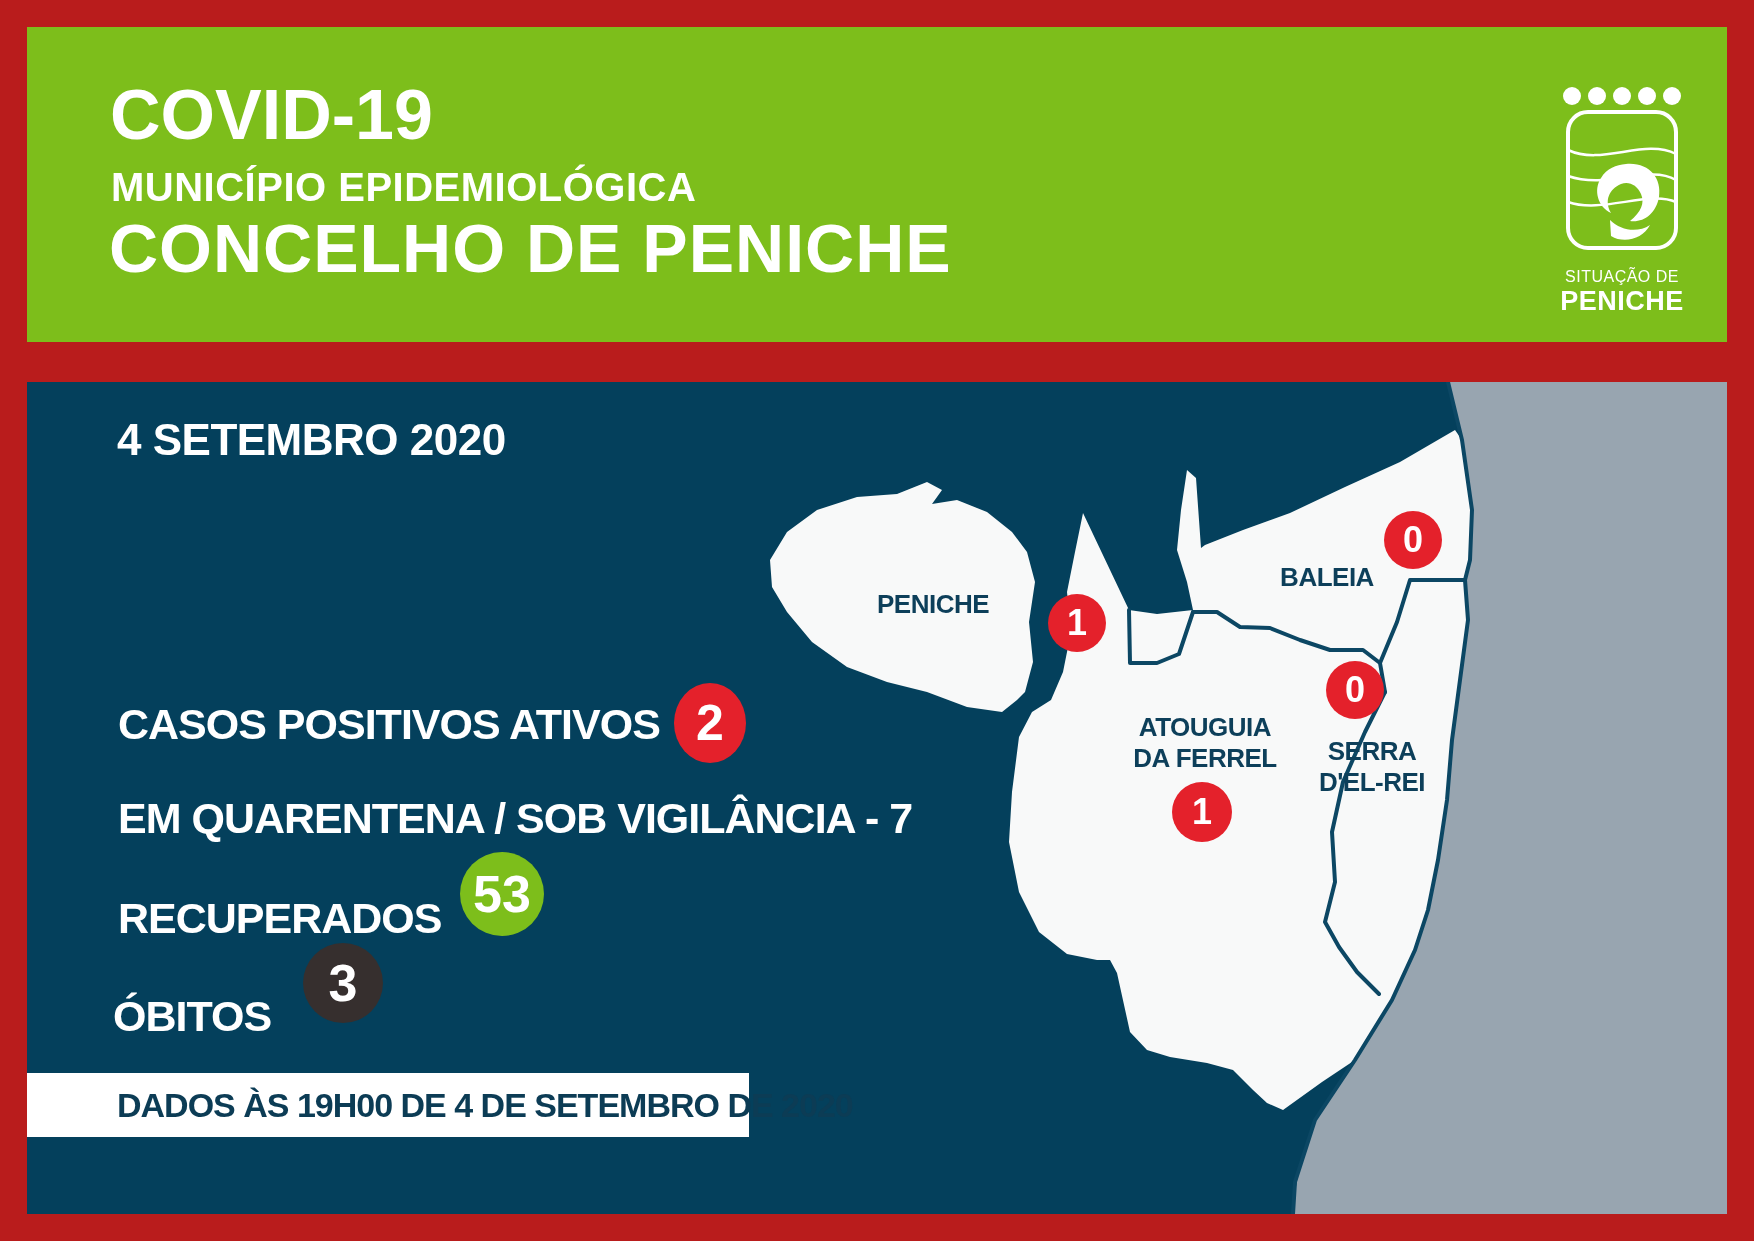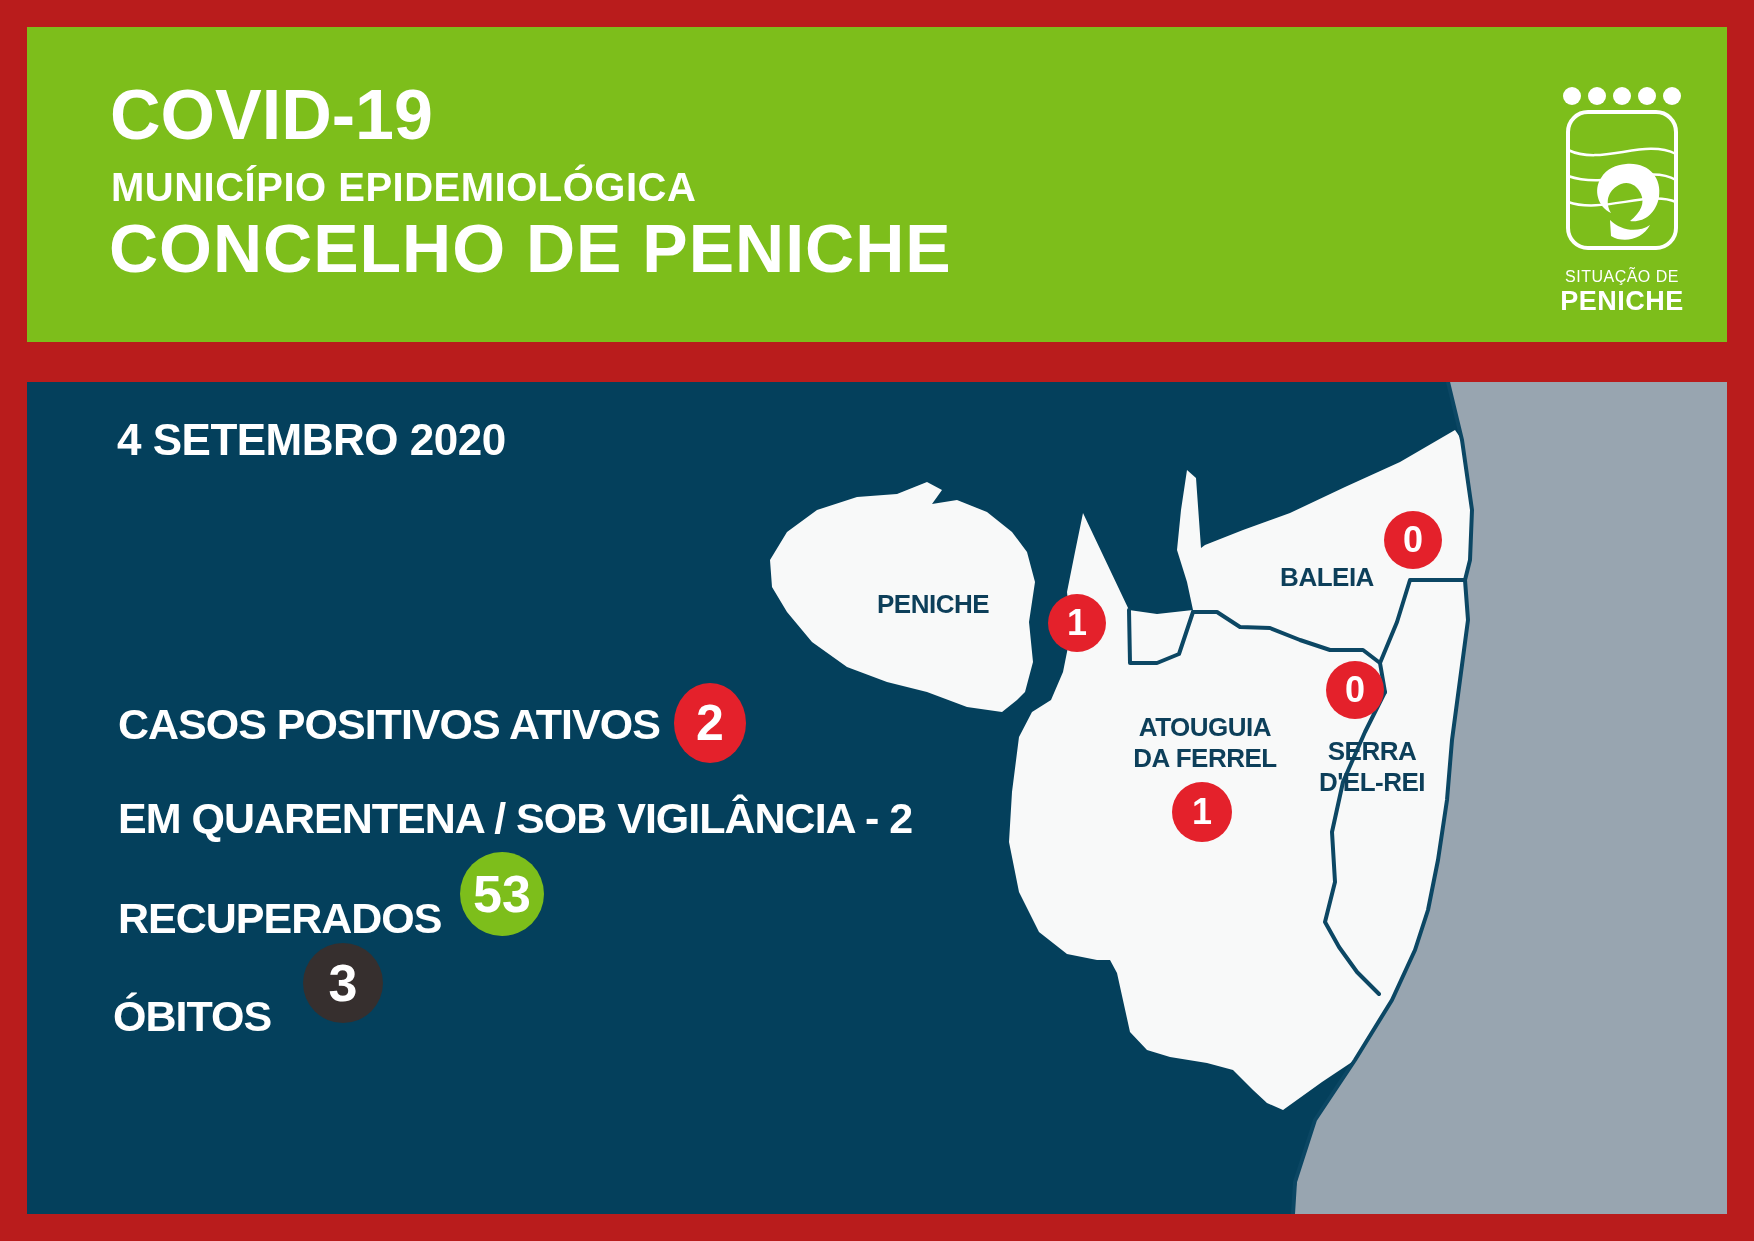--- a/index.html
+++ b/index.html
@@ -104,21 +104,21 @@
         <path d="M1353,281 L1370,240 L1383,198 L1438,198"></path>
         <path d="M1421,0 L1435,58 L1445,128 L1443,178 L1438,198 L1441,238 L1433,298 L1425,358 L1420,418 L1411,478 L1401,528 L1388,568 L1365,618 L1328,678 L1288,738 L1268,800 L1266,832"></path>
       </g>
     </svg>
 
     <div class="date">4 SETEMBRO 2020</div>
 
     <div class="stat stat-1">CASOS POSITIVOS ATIVOS</div>
     <div class="badge badge-active">2</div>
 
-    <div class="stat stat-2">EM QUARENTENA / SOB VIGILÂNCIA - 2</div>
+    <div class="stat stat-2">EM QUARENTENA / SOB VIGILÂNCIA - 7</div>
 
     <div class="stat stat-3">RECUPERADOS</div>
     <div class="badge badge-recovered">53</div>
 
     <div class="stat stat-4">ÓBITOS</div>
     <div class="badge badge-deaths">3</div>
 
     <div class="region-label lbl-peniche">
       <div>PENICHE</div>
     </div>
@@ -132,15 +132,18 @@
     <div class="region-label lbl-serra">
       <div>SERRA</div>
       <div>D'EL-REI</div>
     </div>
 
     <div class="map-badge mb-peniche">1</div>
     <div class="map-badge mb-ferrel">0</div>
     <div class="map-badge mb-atouguia">1</div>
     <div class="map-badge mb-serra">0</div>
 
+    <div class="footnote">
+      <span>DADOS ÀS 19H00 DE 4 DE SETEMBRO DE 2020</span>
+    </div>
   </div>
 
 </div>
 
 </body></html>

